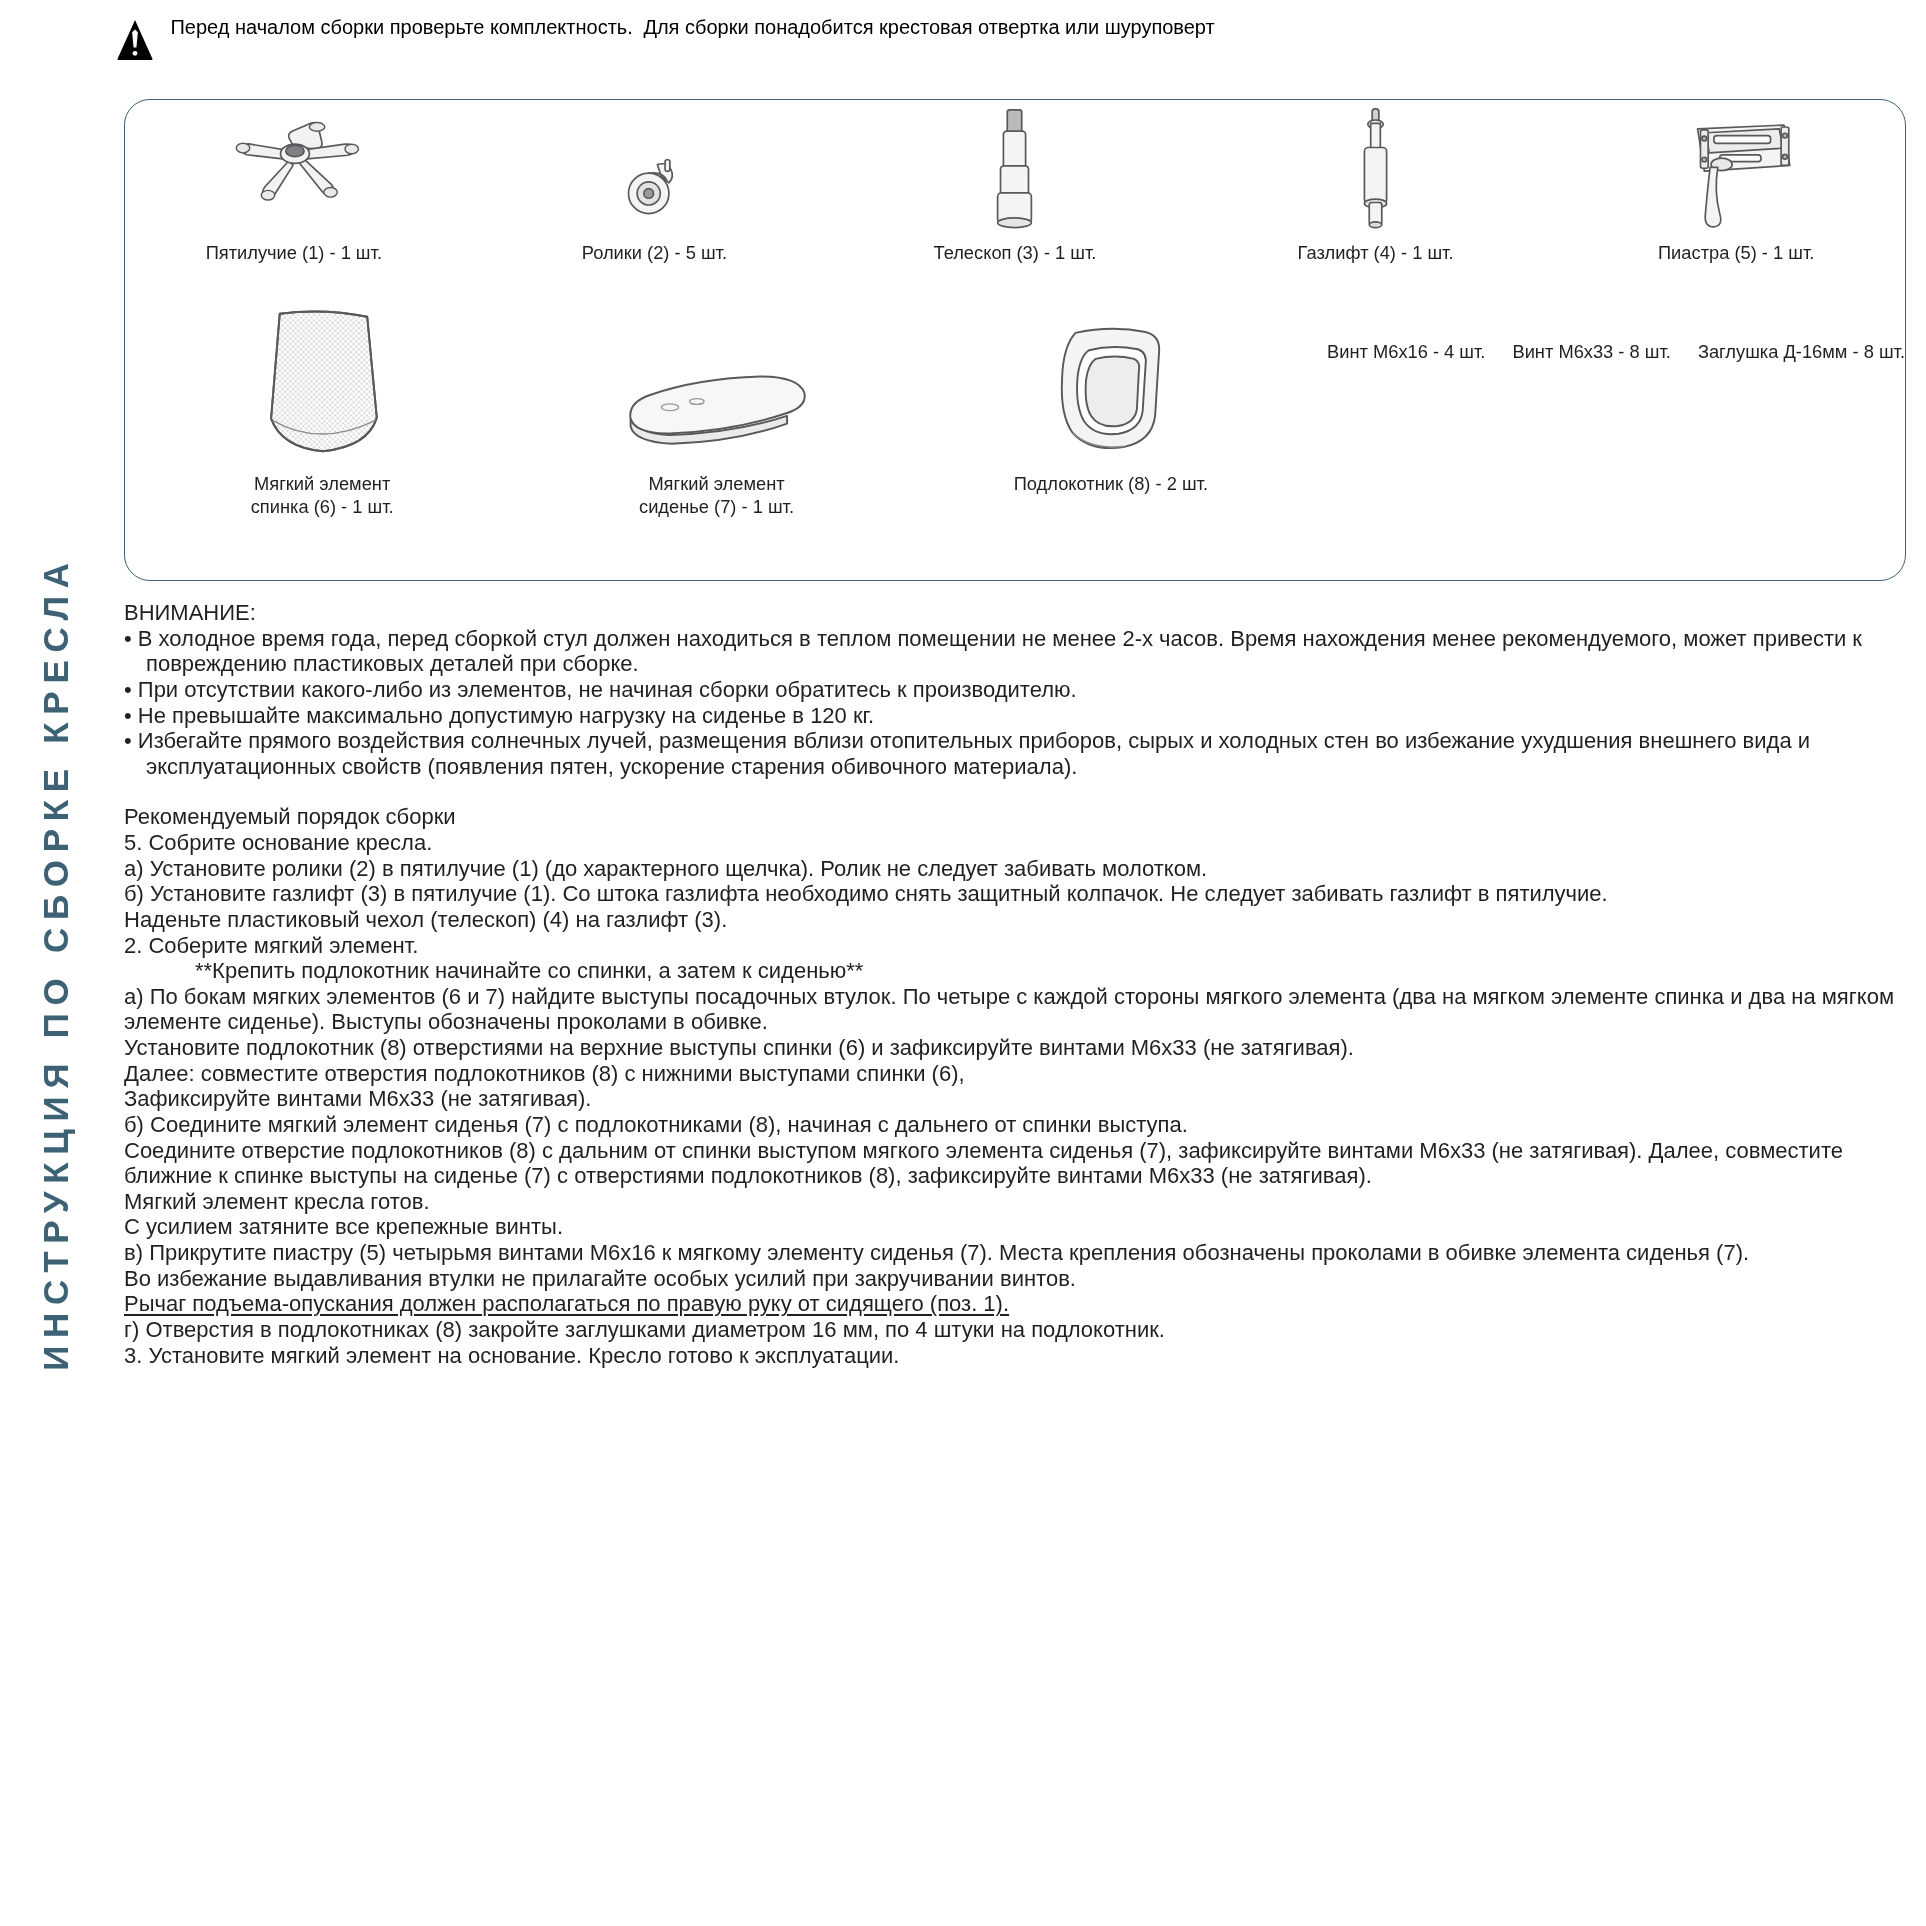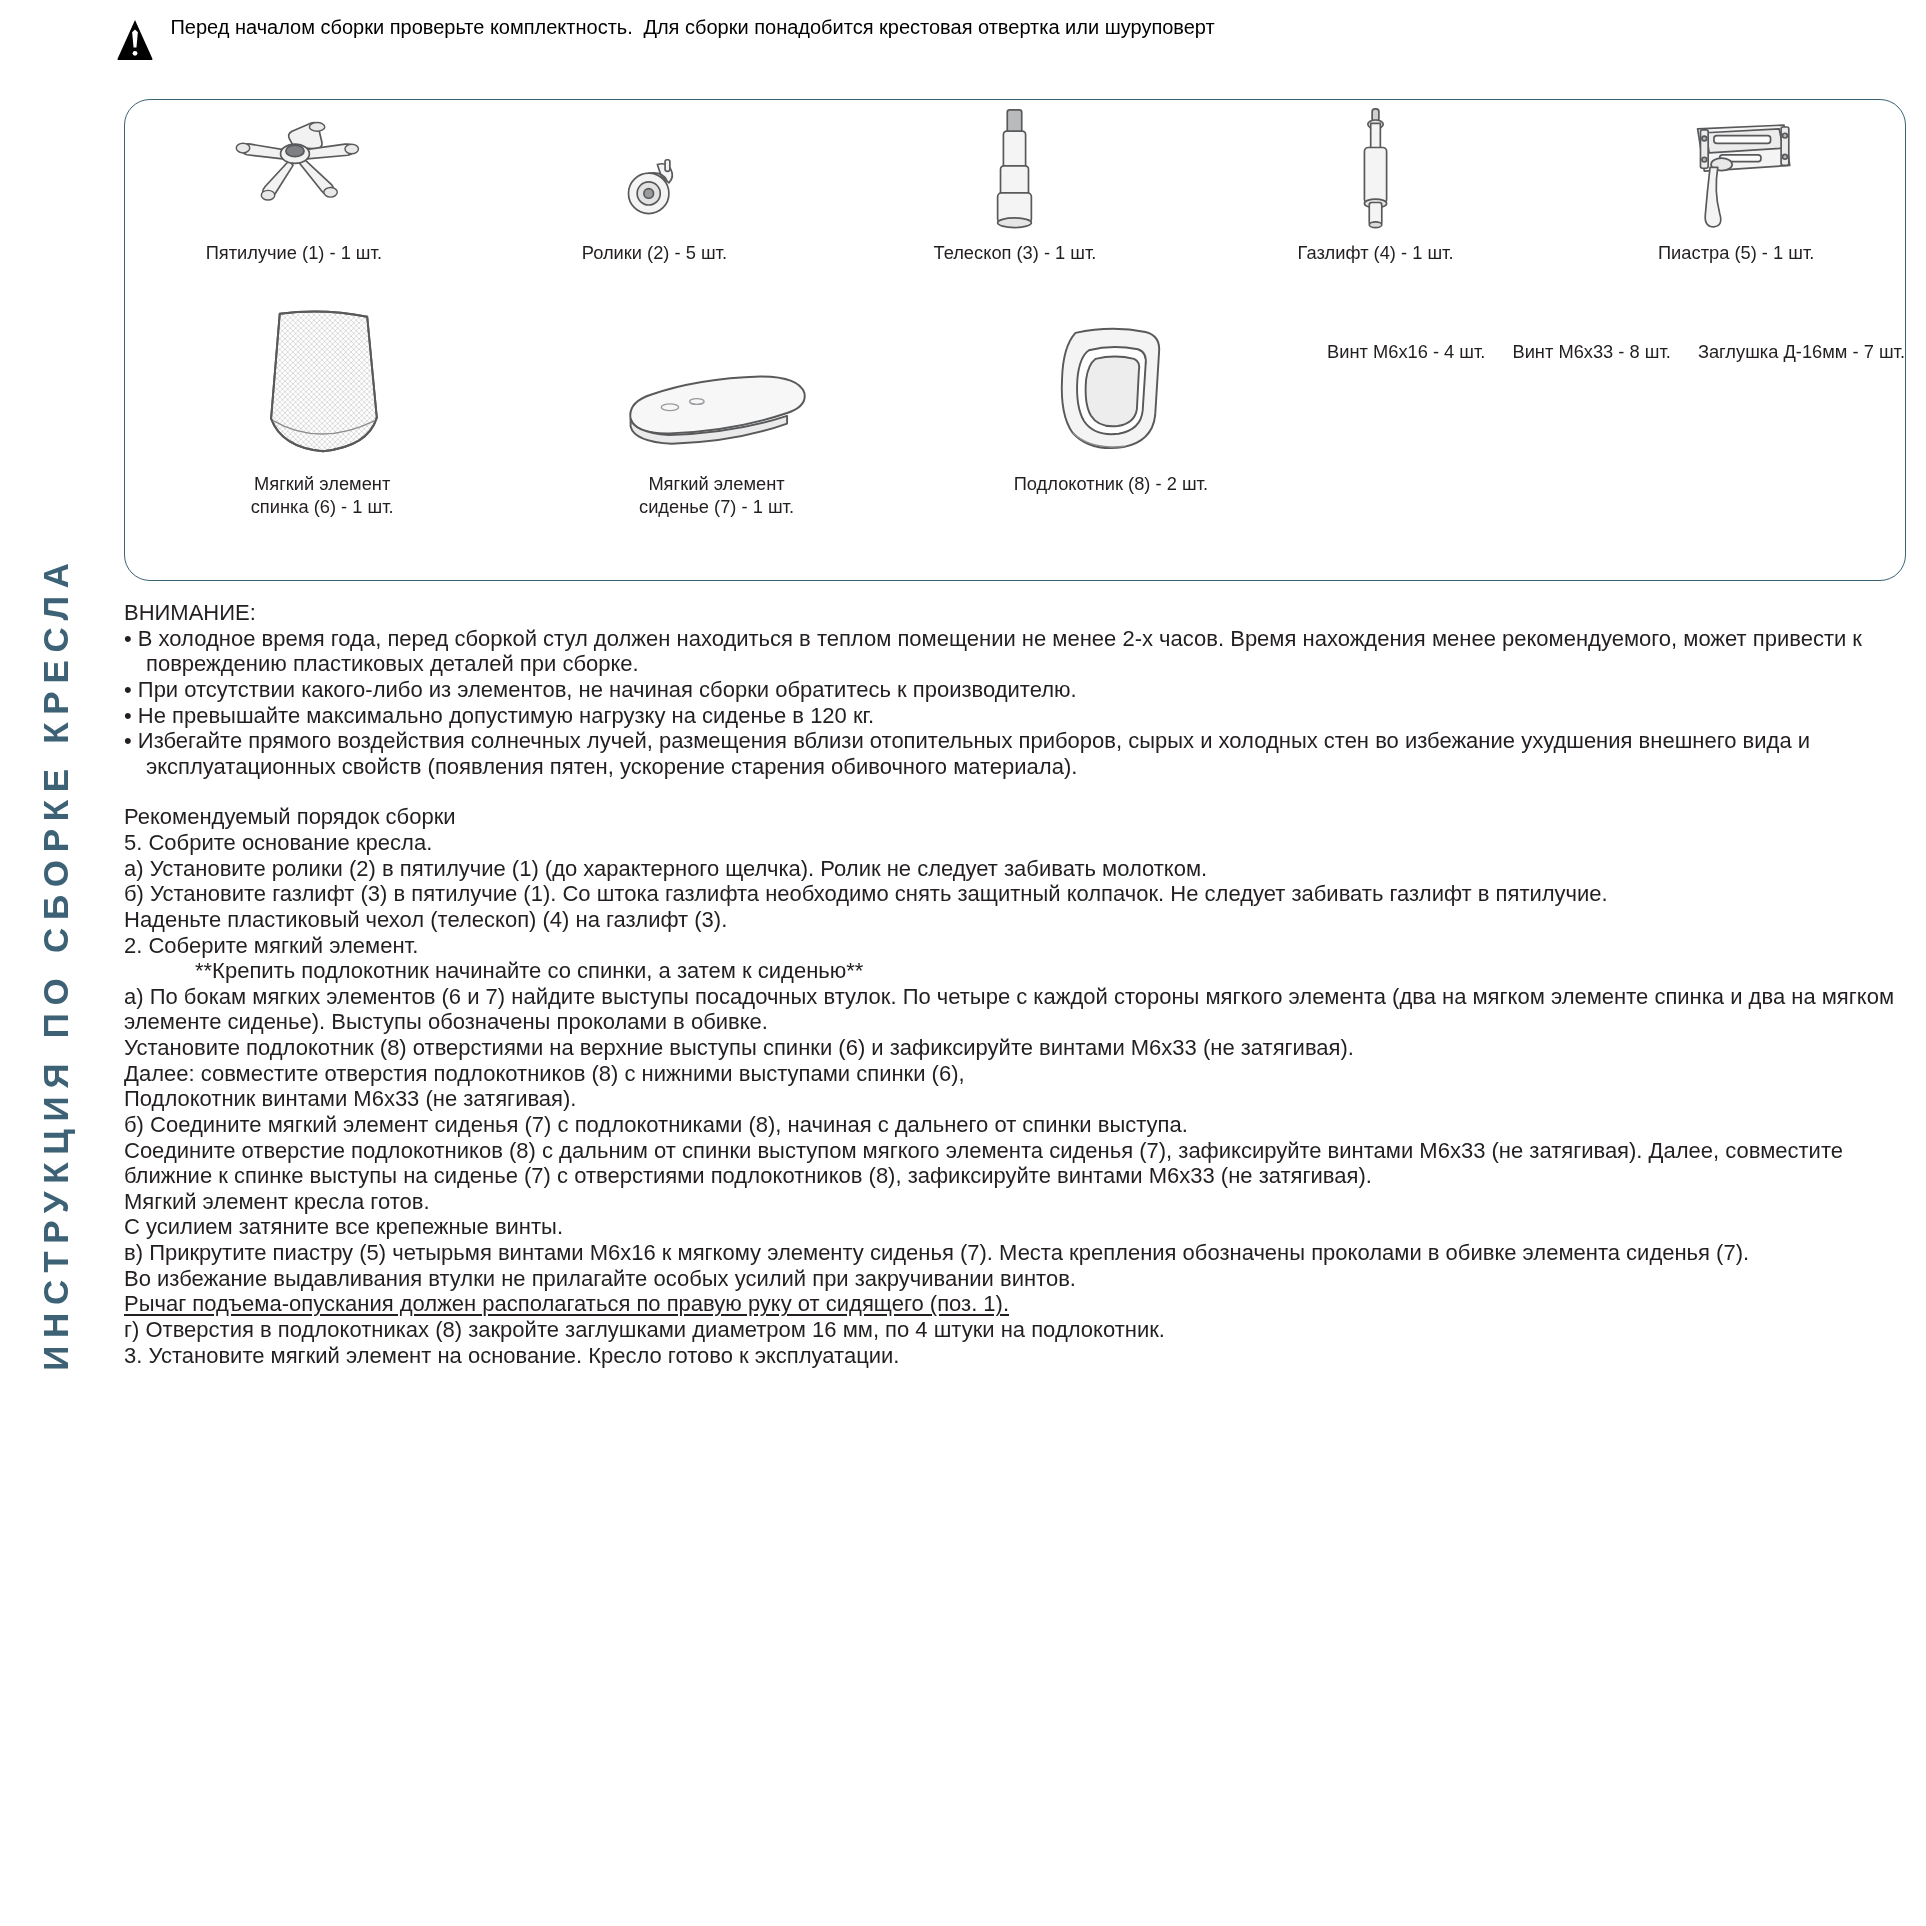--- a/index.html
+++ b/index.html
@@ -335,21 +335,21 @@
             </g>
             <path d="M70 232 Q108 268 178 260" fill="none" stroke="#8d8e90" stroke-width="3"></path>
           </svg>
         </div>
         <div class="part-label">Подлокотник (8) - 2 шт.</div>
       </div>
 
       <div class="hardware-list">
         <div class="hw-line">Винт М6х16 - 4 шт.</div>
         <div class="hw-line">Винт М6х33 - 8 шт.</div>
-        <div class="hw-line">Заглушка Д-16мм - 7 шт.</div>
+        <div class="hw-line">Заглушка Д-16мм - 8 шт.</div>
       </div>
 
     </div>
   </div>
 
   <div class="body-text">
 
     <p class="tx">ВНИМАНИЕ:</p>
     <p class="tx bullet">•  В холодное время года, перед сборкой стул должен находиться в теплом помещении не менее 2-х часов. Время нахождения менее рекомендуемого, может привести к повреждению пластиковых деталей при сборке.</p>
     <p class="tx bullet">•  При отсутствии какого-либо из элементов, не начиная сборки обратитесь к производителю.</p>
@@ -361,21 +361,21 @@
     <p class="tx bold">Рекомендуемый порядок сборки</p>
     <p class="tx">5. Собрите основание кресла.</p>
     <p class="tx">а) Установите ролики (2) в пятилучие (1) (до характерного щелчка). Ролик не следует забивать молотком.</p>
     <p class="tx">б) Установите газлифт (3) в пятилучие (1). Со штока газлифта необходимо снять защитный колпачок. Не следует забивать газлифт в пятилучие.</p>
     <p class="tx">Наденьте пластиковый чехол (телескоп) (4) на газлифт (3).</p>
     <p class="tx">2. Соберите мягкий элемент.</p>
     <p class="tx bold center-ind">**Крепить подлокотник начинайте со спинки, а затем к сиденью**</p>
     <p class="tx">а)  По бокам мягких элементов (6 и 7) найдите выступы посадочных втулок. По четыре с каждой стороны мягкого элемента (два на мягком элементе спинка и два на мягком элементе сиденье). Выступы обозначены проколами в обивке.</p>
     <p class="tx">Установите подлокотник (8) отверстиями на верхние выступы спинки (6) и зафиксируйте винтами М6х33 (не затягивая).</p>
     <p class="tx">Далее: совместите отверстия подлокотников (8) с нижними выступами спинки (6),</p>
-    <p class="tx">Подлокотник винтами М6х33 (не затягивая).</p>
+    <p class="tx">Зафиксируйте винтами М6х33 (не затягивая).</p>
     <p class="tx">б)  Соедините мягкий элемент сиденья (7) с подлокотниками (8), начиная с дальнего от спинки выступа.</p>
     <p class="tx">Соедините отверстие подлокотников (8)  с дальним от спинки выступом мягкого элемента сиденья (7), зафиксируйте винтами М6х33 (не затягивая). Далее, совместите ближние к спинке выступы на сиденье (7) с отверстиями подлокотников (8), зафиксируйте винтами М6х33 (не затягивая).</p>
     <p class="tx"> Мягкий элемент кресла готов.</p>
     <p class="tx">С усилием затяните все крепежные винты.</p>
     <p class="tx">в)  Прикрутите пиастру (5) четырьмя винтами М6х16 к мягкому элементу сиденья (7). Места крепления обозначены проколами в обивке элемента сиденья (7).</p>
     <p class="tx">Во избежание выдавливания втулки не прилагайте особых усилий при закручивании винтов.</p>
     <p class="tx bold underline">Рычаг подъема-опускания должен располагаться по правую руку от сидящего (поз. 1).</p>
     <p class="tx">г) Отверстия в подлокотниках (8) закройте заглушками диаметром 16 мм, по 4 штуки на подлокотник.</p>
     <p class="tx">3. Установите мягкий элемент на основание. Кресло готово к эксплуатации.</p>
 

